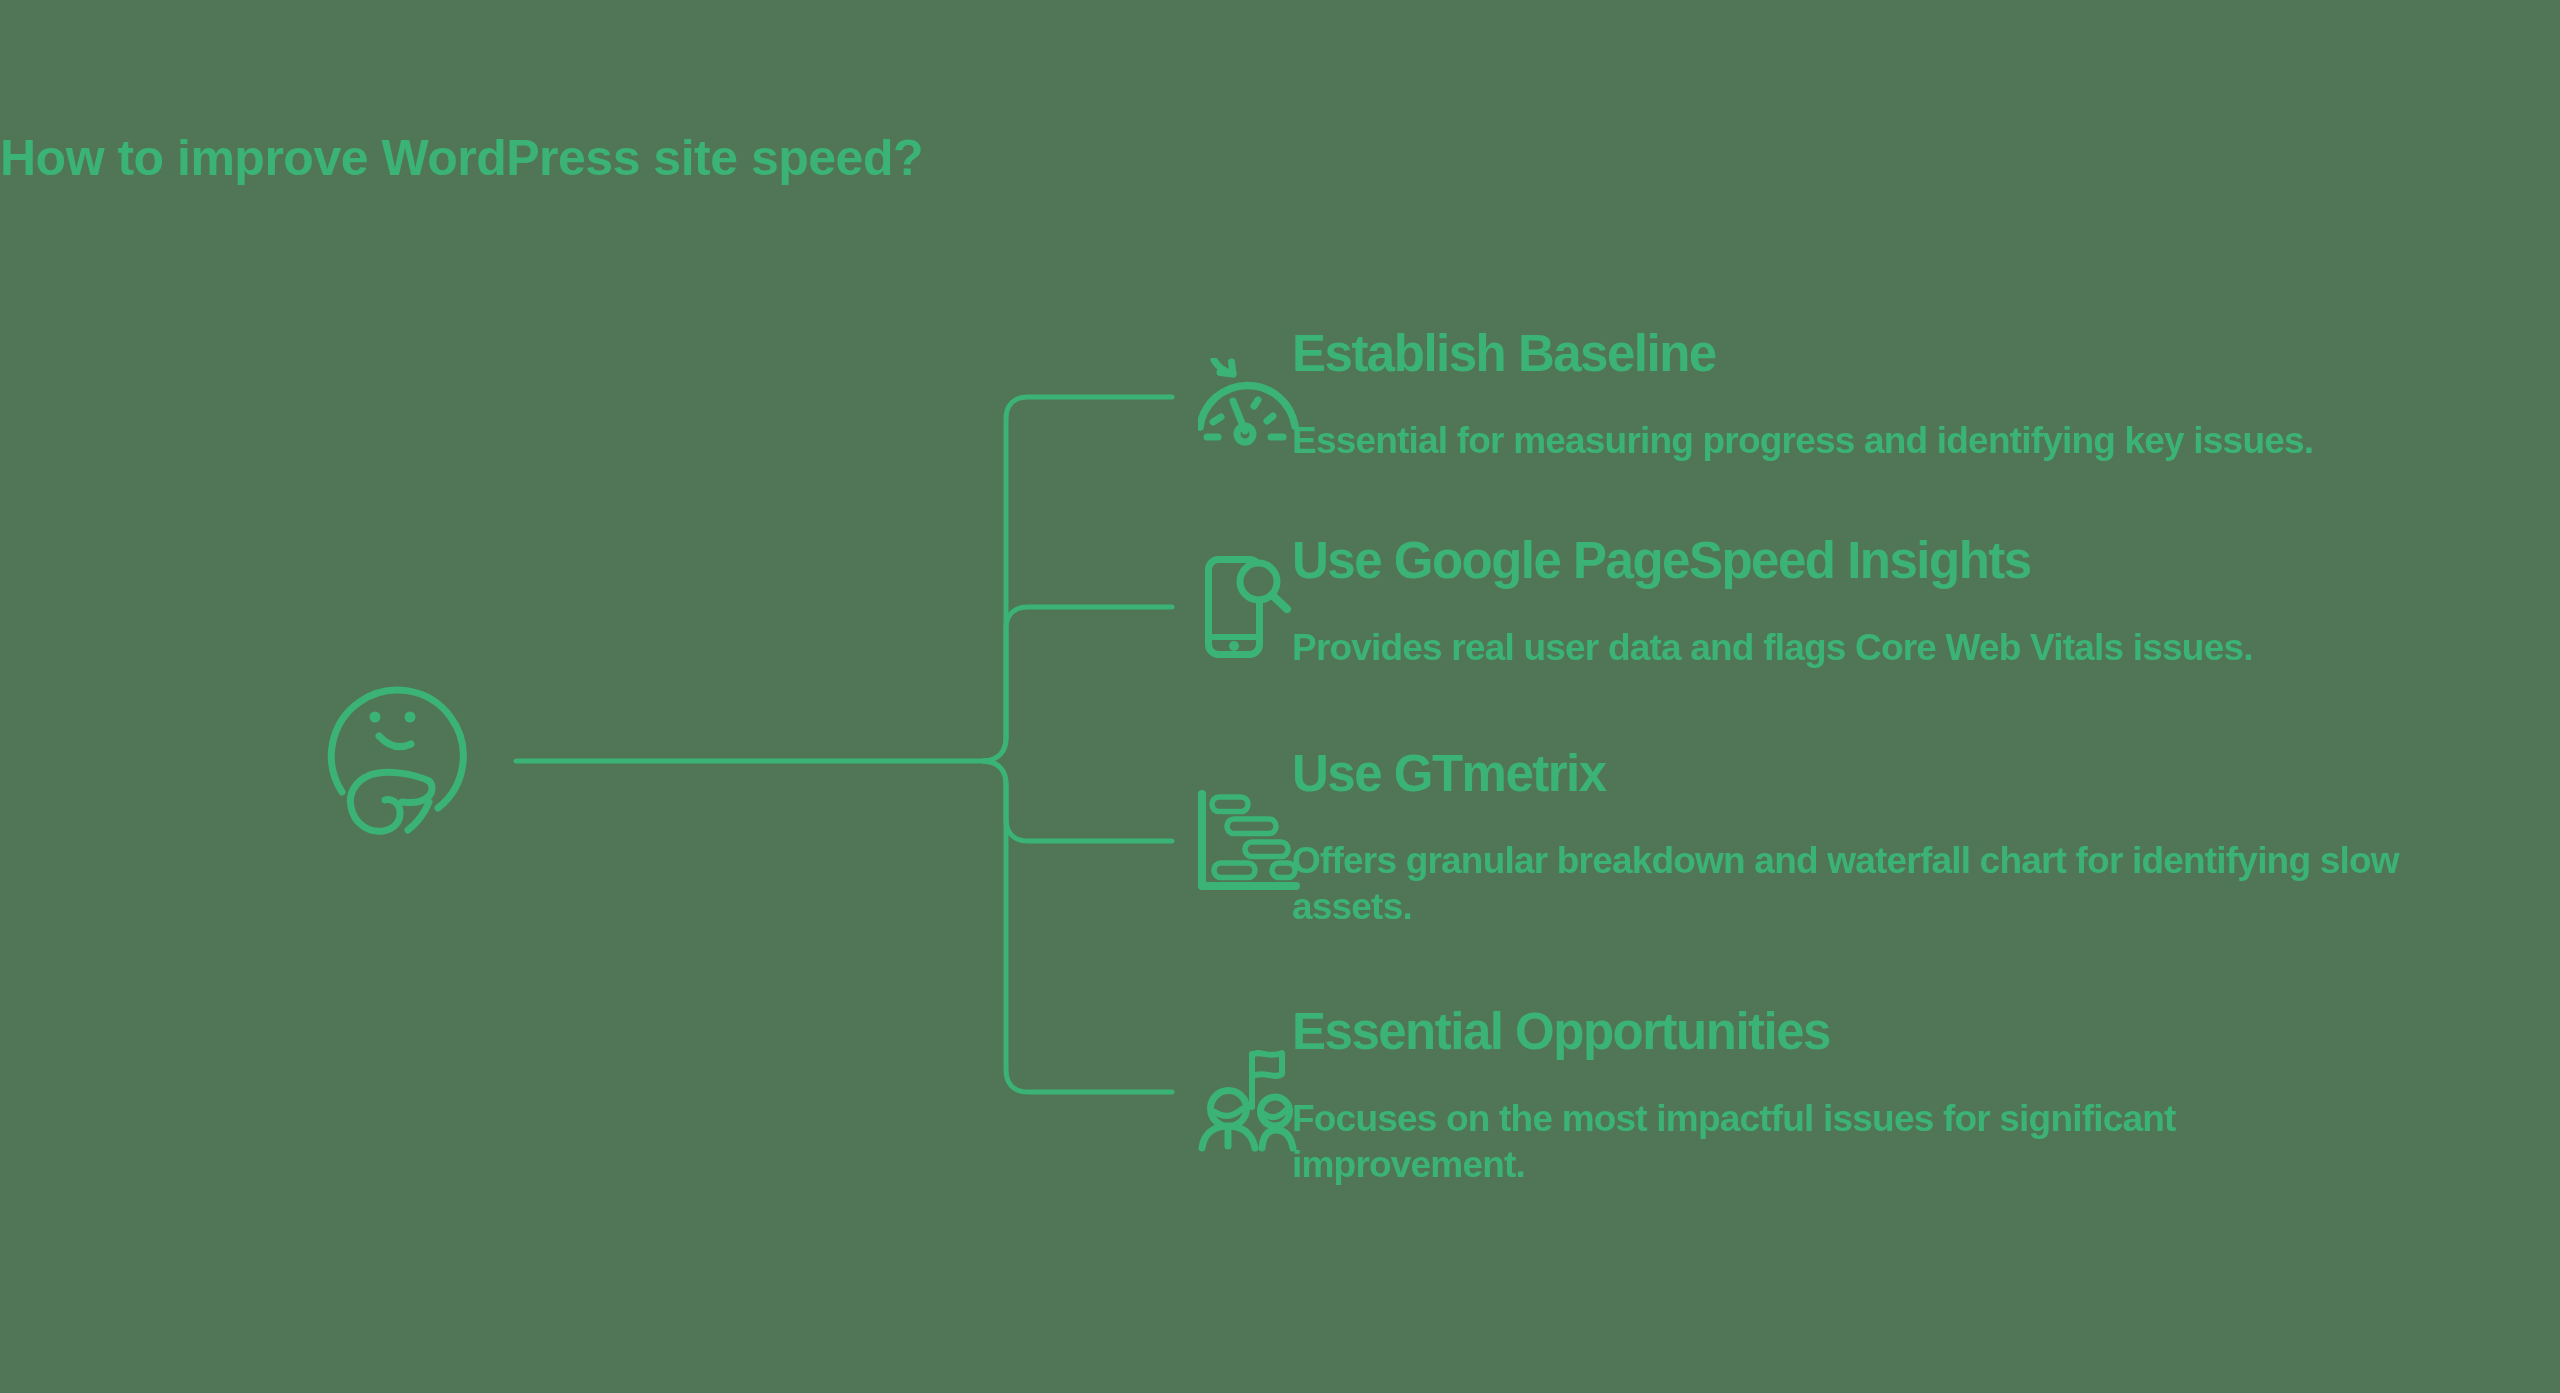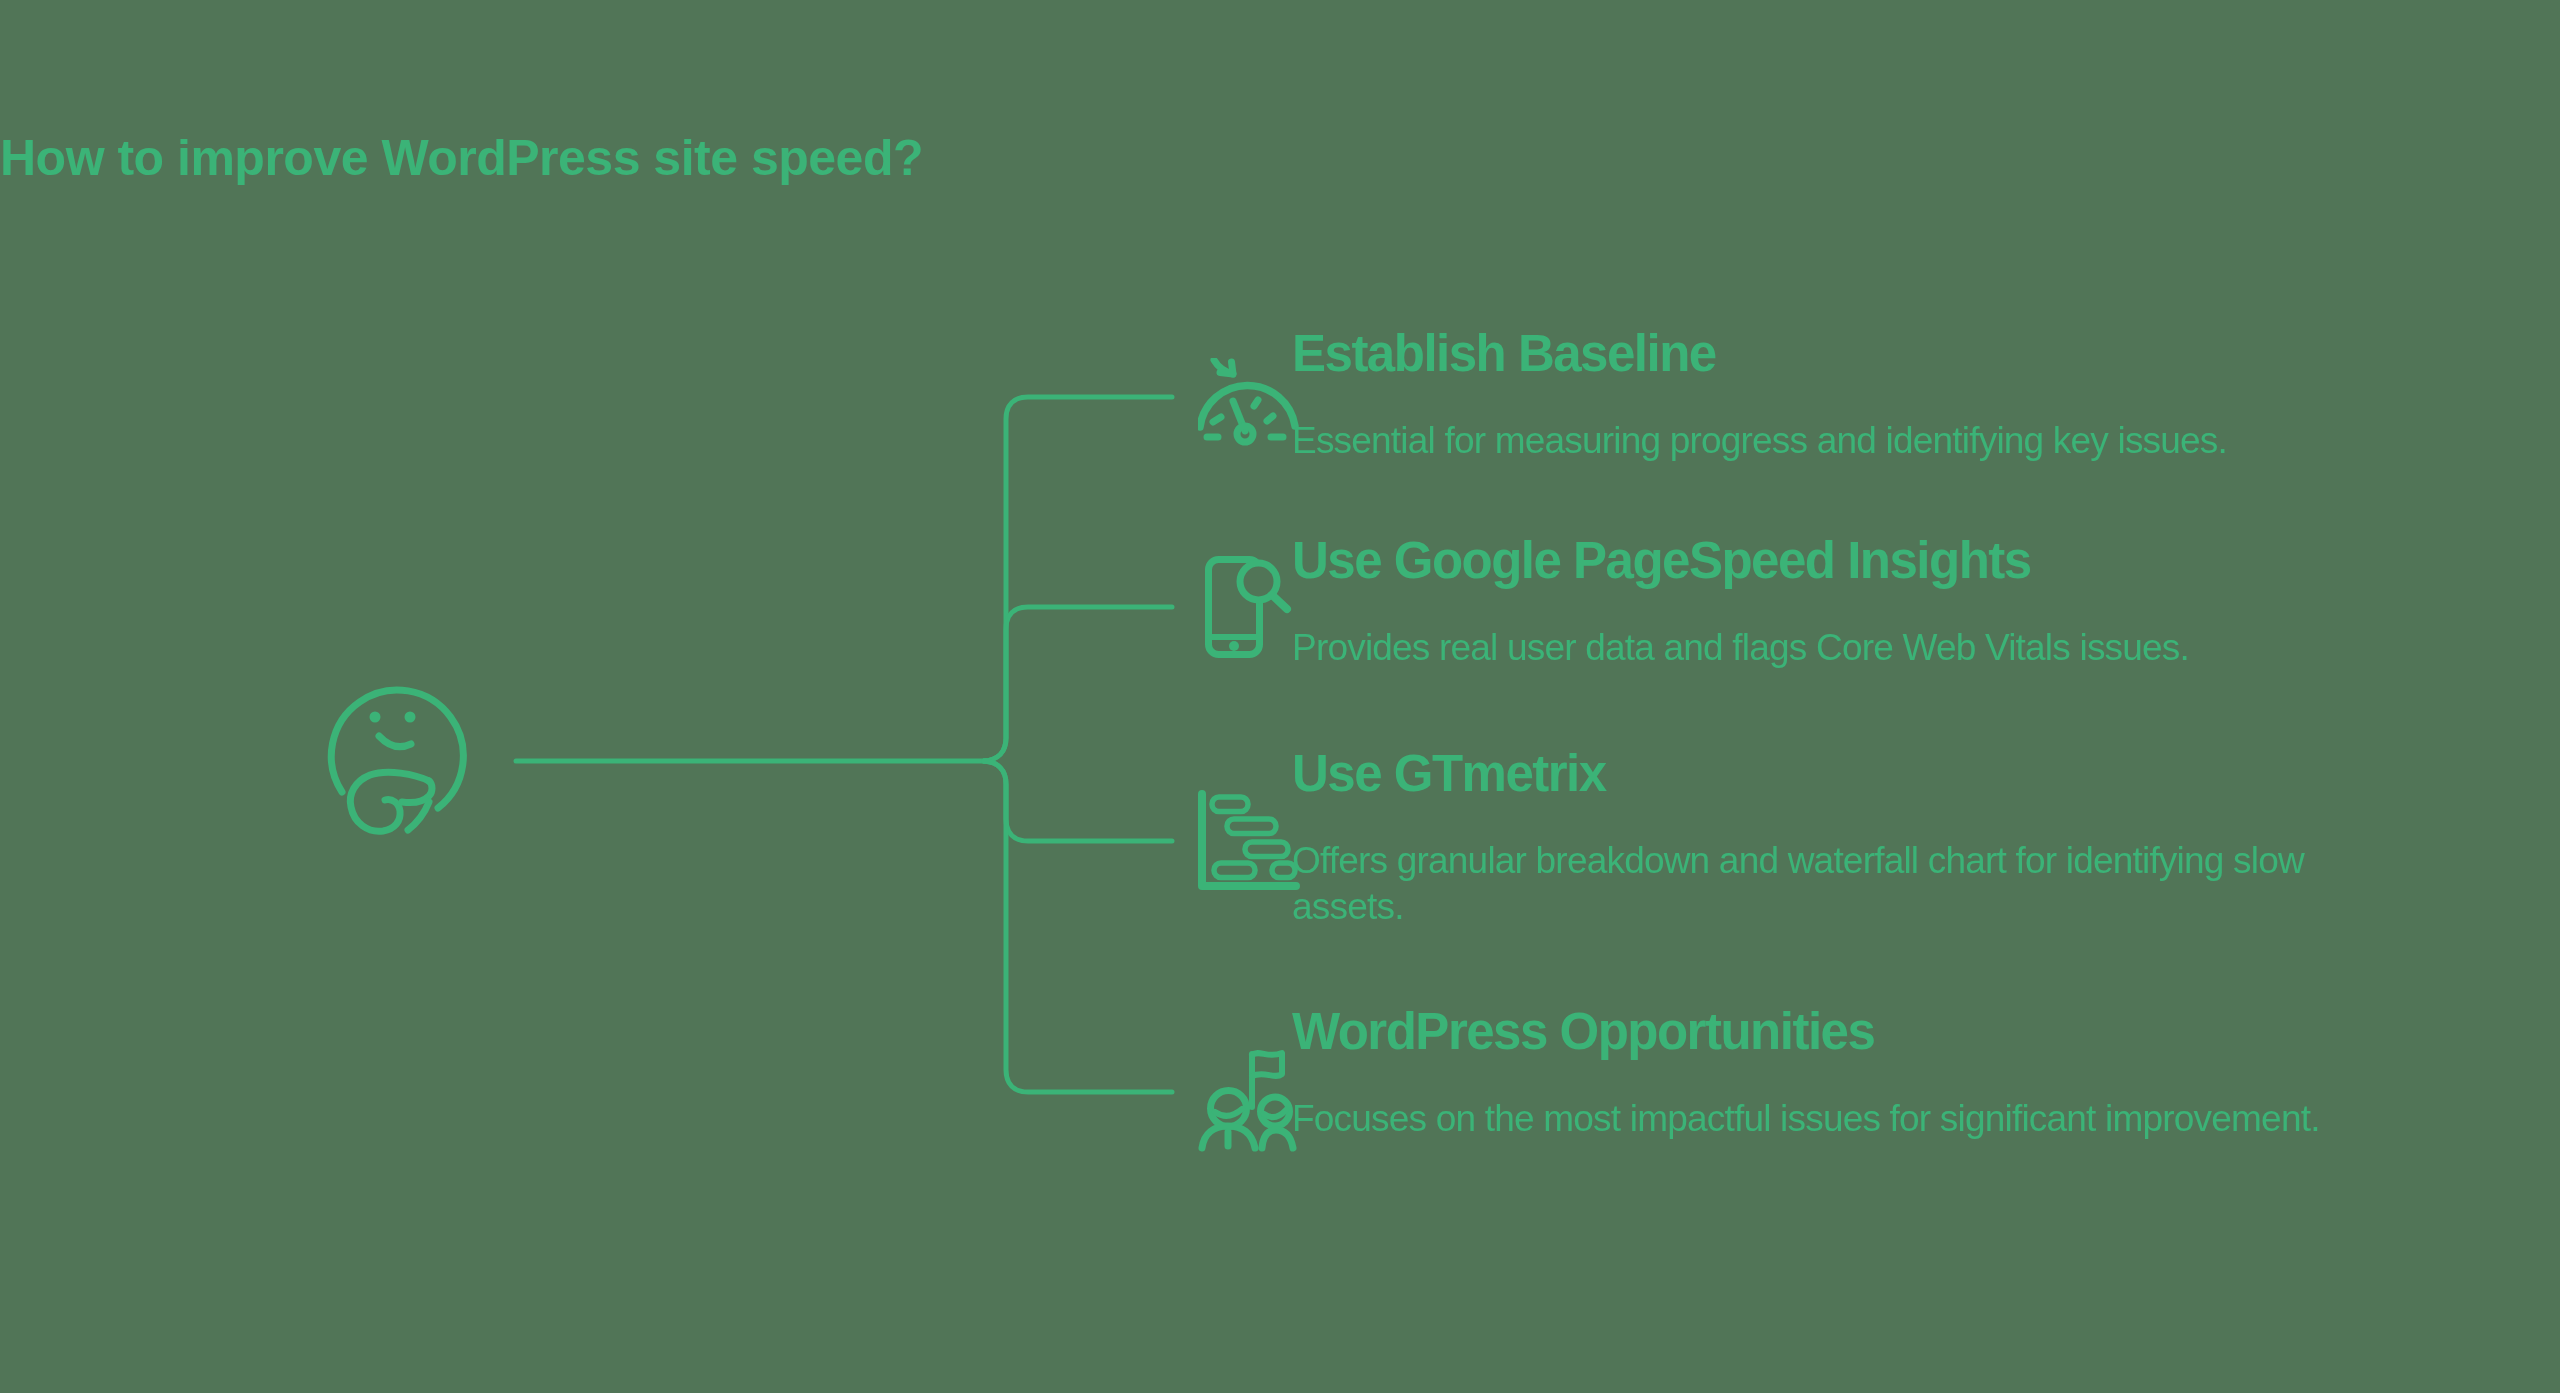--- a/index.html
+++ b/index.html
@@ -18,21 +18,21 @@
     font-weight:bold; letter-spacing:-0.5px;
   }
   svg.gfx { position:absolute; display:block; color:var(--accent); }
   .item { position:absolute; left:1292px; width:1215px; }
   .item h2 {
     margin:0; font-size:51px; line-height:56px;
     font-weight:bold; letter-spacing:-1.5px;
   }
   .item p {
     margin:36px 0 0 0; font-size:37px; line-height:46px;
-    letter-spacing:-0.8px; max-width:1120px; font-weight:normal;
+    letter-spacing:-0.8px; max-width:1120px; font-weight:bold;
   }
   .stroke { fill:none; stroke:currentColor; stroke-linecap:round; stroke-linejoin:round; }
 </style>
 </head>
 <body style="--bg: #517557; --accent: #3bb377;">
 
 <div class="stage">
 
   <div class="title">How to improve WordPress site speed?</div>
 
@@ -102,17 +102,17 @@
     <h2>Use GTmetrix</h2>
     <p>Offers granular breakdown and waterfall chart for identifying slow assets.</p>
   </div>
 
   <div class="item" style="top:533px;">
     <h2>Use Google PageSpeed Insights</h2>
     <p>Provides real user data and flags Core Web Vitals issues.</p>
   </div>
 
   <div class="item" style="top:1004px;">
-    <h2>WordPress Opportunities</h2>
+    <h2>Essential Opportunities</h2>
     <p>Focuses on the most impactful issues for significant improvement.</p>
   </div>
 
 </div>
 
 </body></html>

